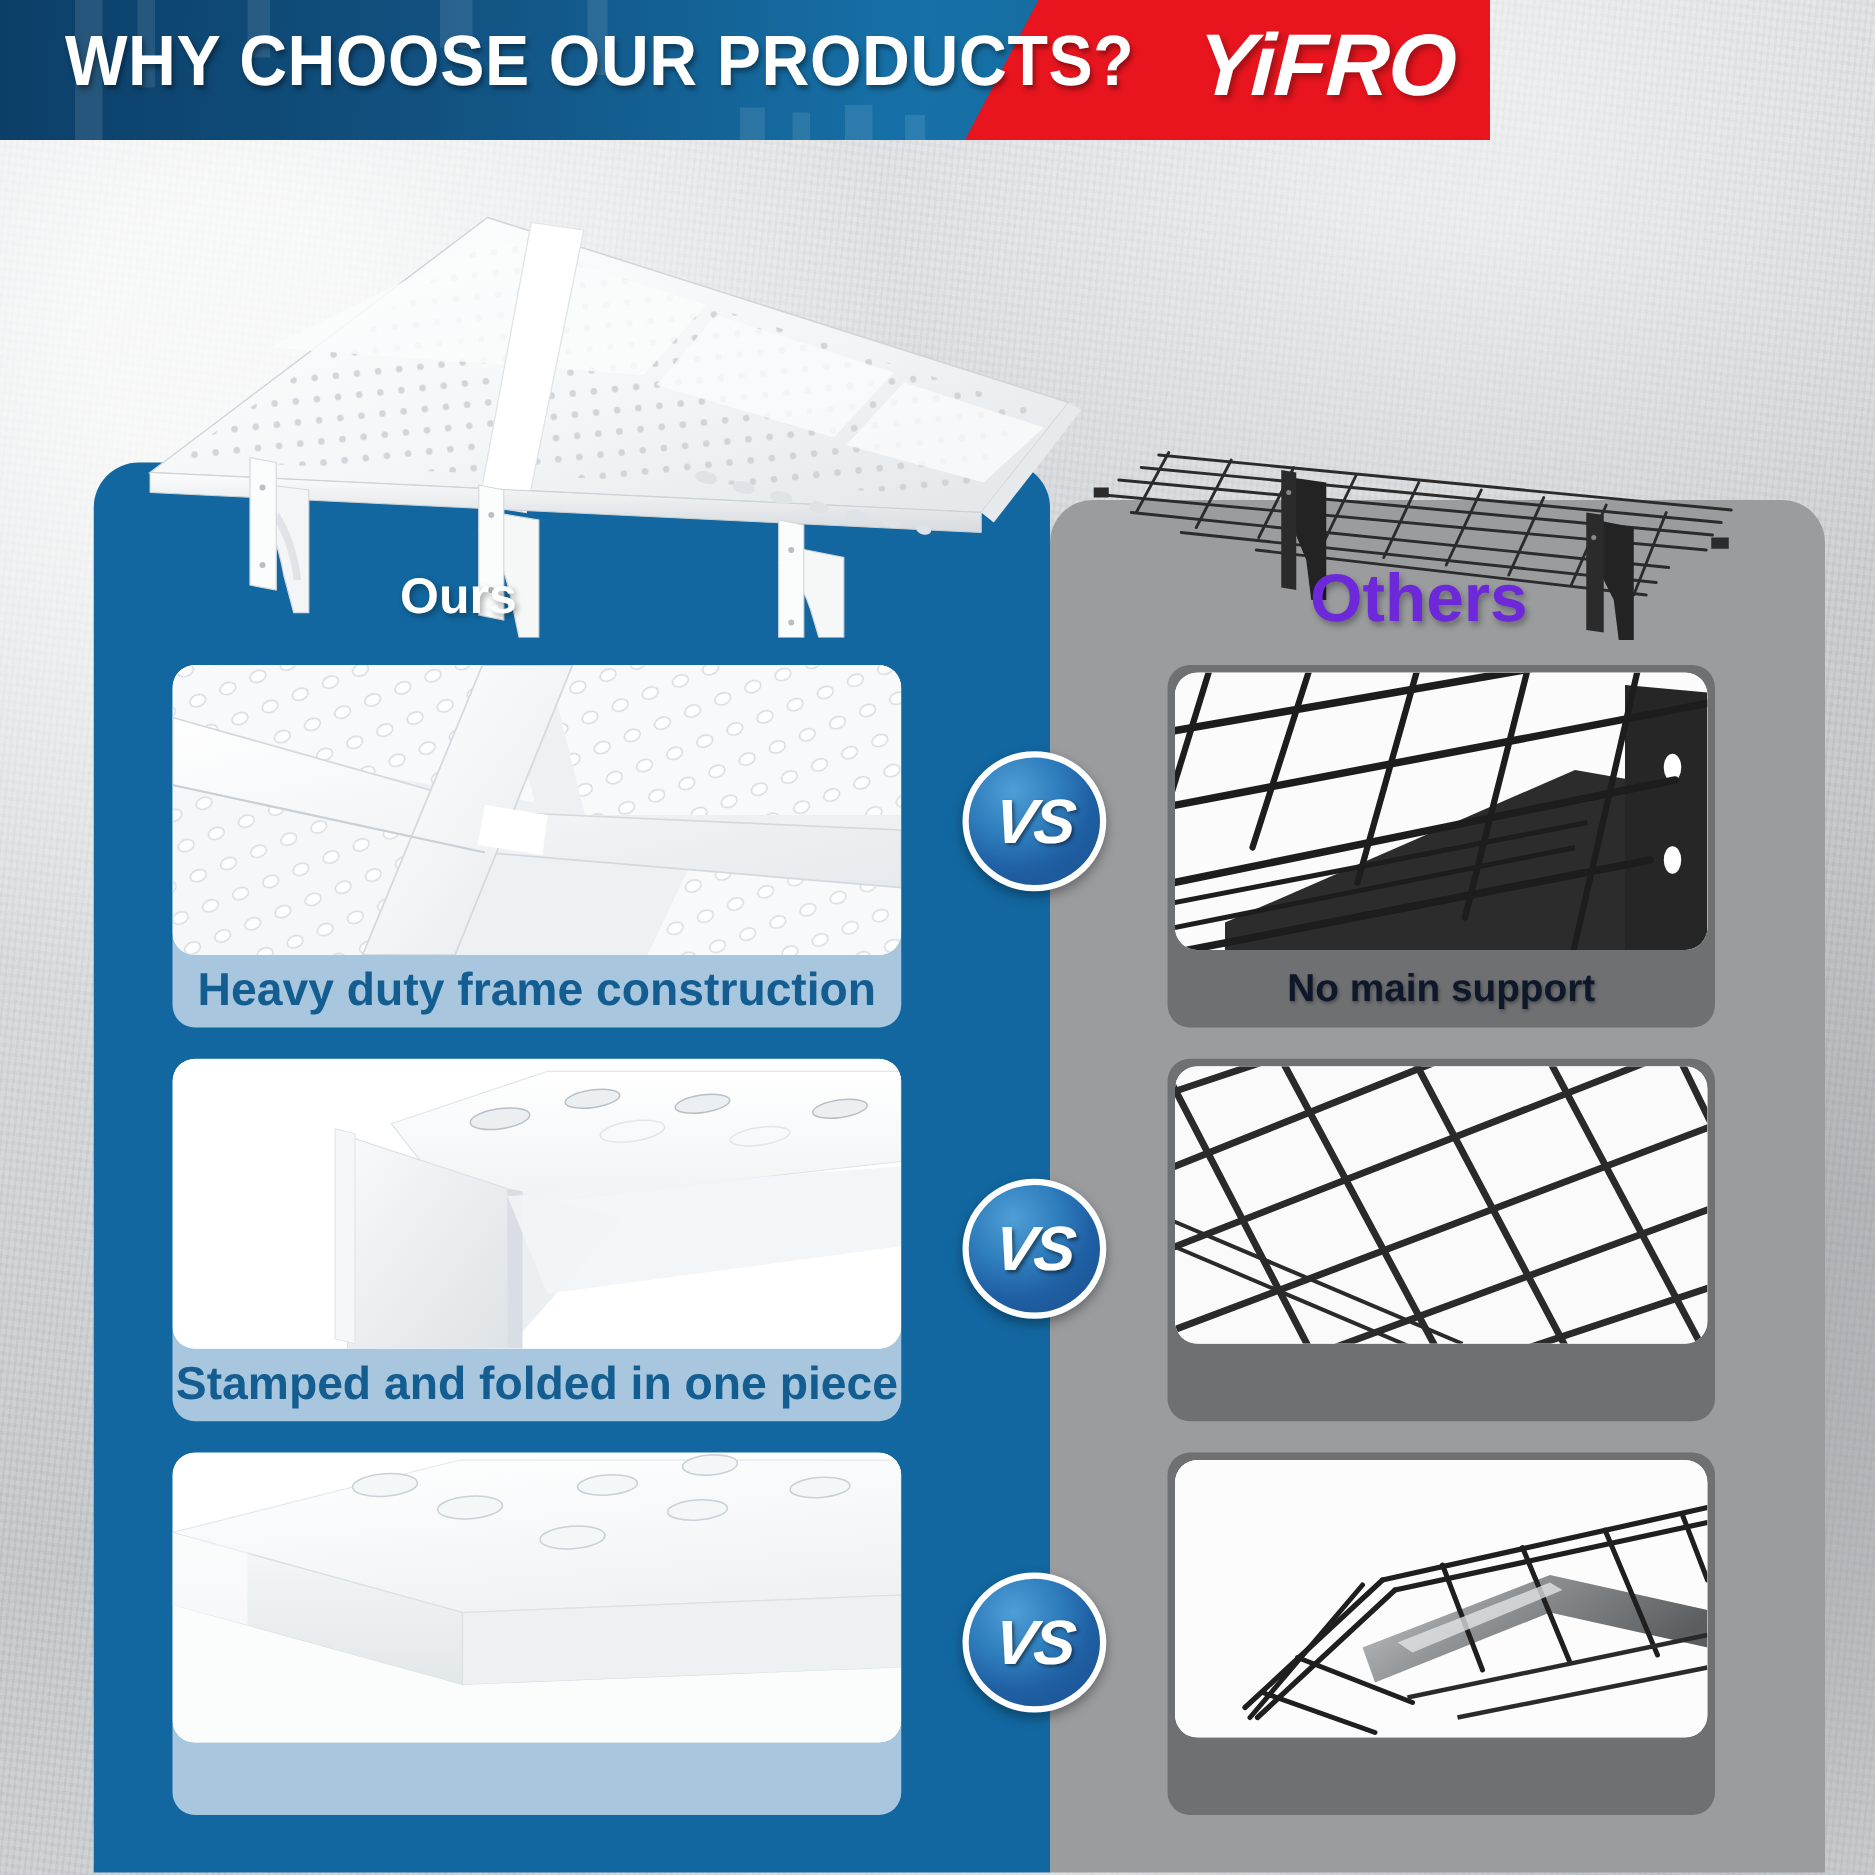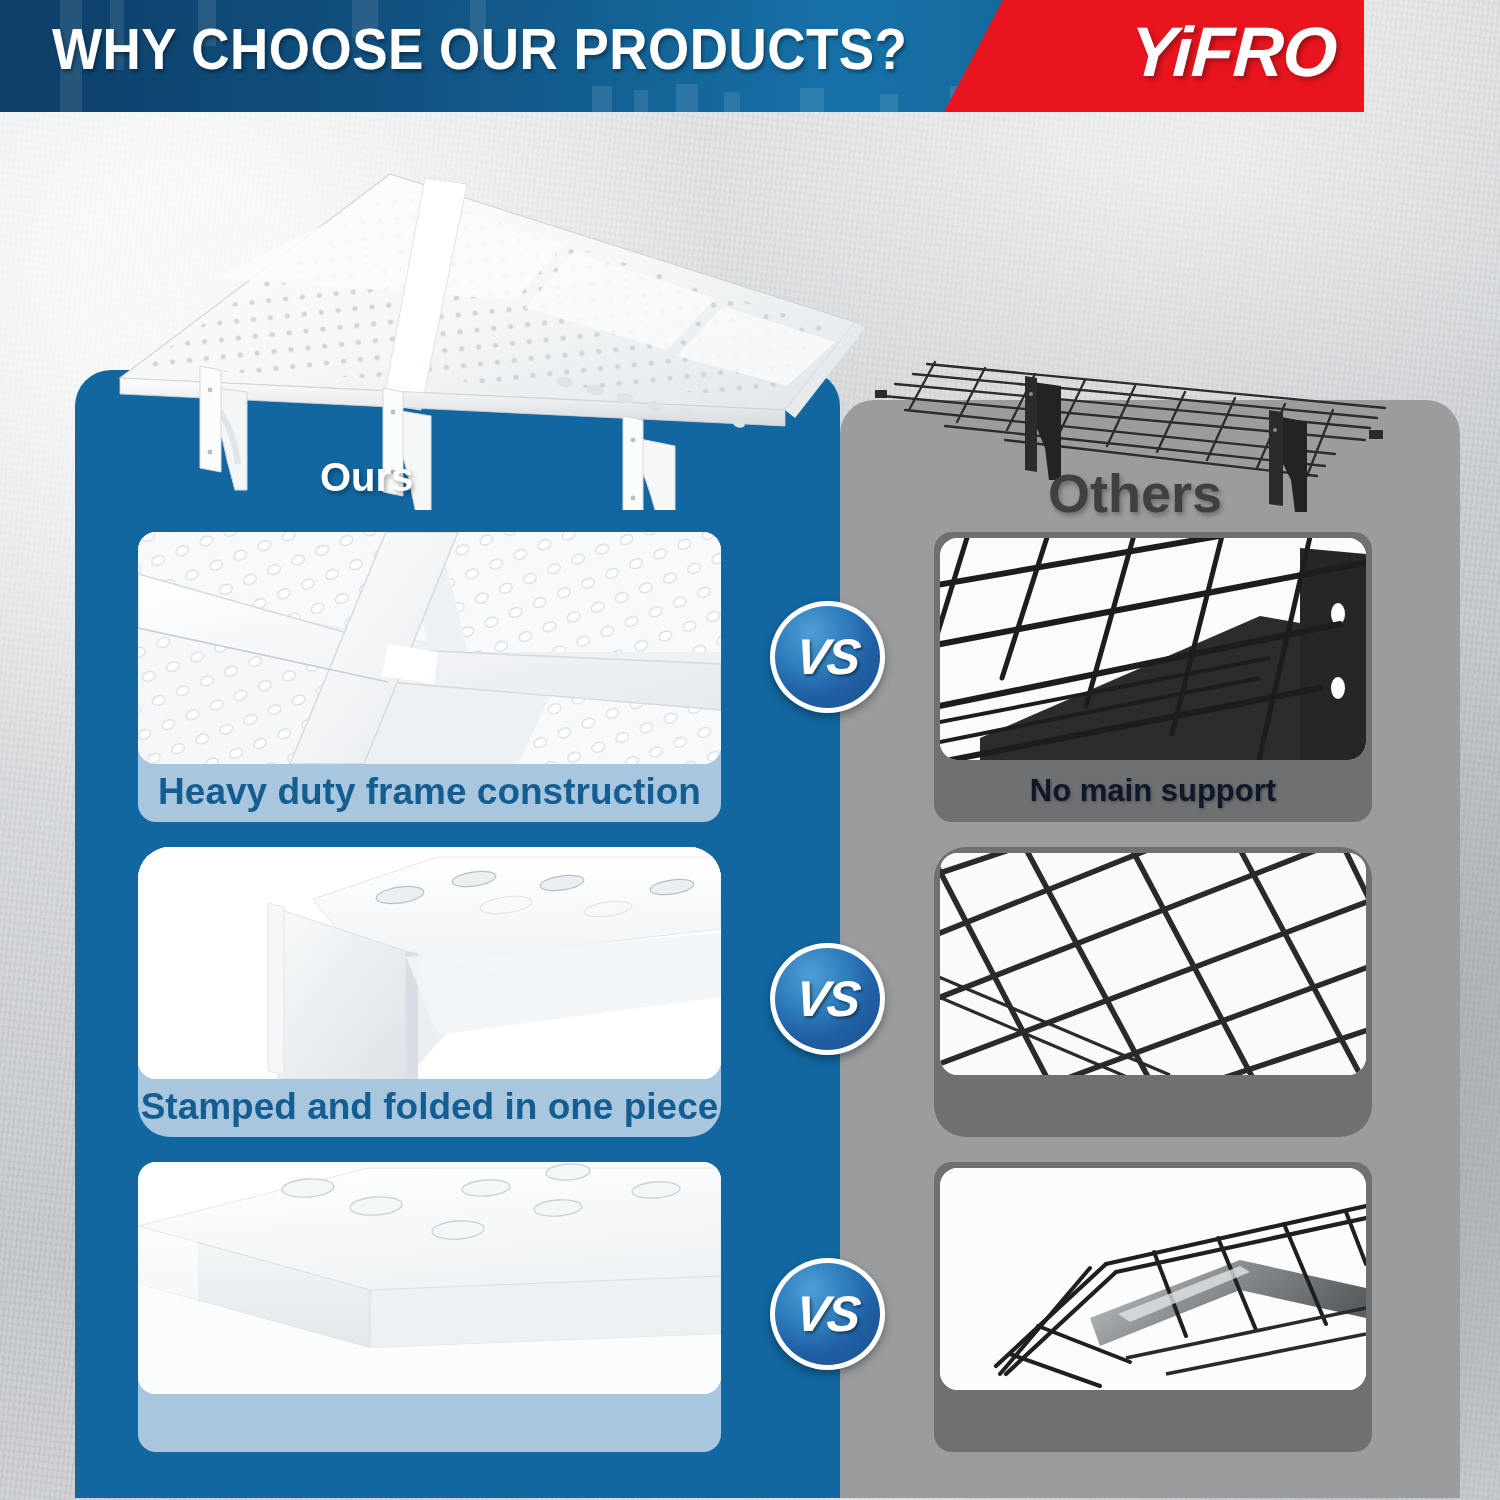--- a/index.html
+++ b/index.html
@@ -26,21 +26,21 @@
   }
   #wall::after{
     content:""; position:absolute; inset:0;
     background:
       radial-gradient(ellipse at 20% 30%, rgba(255,255,255,.35), rgba(255,255,255,0) 55%),
       radial-gradient(ellipse at 70% 70%, rgba(120,125,130,.22), rgba(255,255,255,0) 60%);
   }
 
   
   #header{
-    position:absolute; left:0; top:0; width:1364px; height:112px;
+    position:absolute; left:0; top:0; width:1192px; height:112px;
     overflow:hidden; z-index:40;
   }
   #header-blue{
     position:absolute; inset:0;
     background:linear-gradient(92deg,#0c3f68 0%,#11507f 28%,#1671a8 62%,#14638f 86%,#0e4a72 100%);
   }
   .hbar{ position:absolute; background:rgba(255,255,255,.10); }
   #header-red{
     position:absolute; top:0; right:0; height:112px; width:420px;
     background:#e8151e;
@@ -83,42 +83,42 @@
     position:absolute; left:865px; top:330px; width:540px; height:190px; z-index:30;
   }
 
   
   #label-ours{
     position:absolute; left:320px; top:455px; z-index:32;
     font-size:40px; font-weight:bold; color:#fff;
     text-shadow:2px 3px 5px rgba(0,0,0,.35);
   }
   #label-others{
-    position:absolute; left:1048px; top:462px; z-index:32;
-    font-size:54px; font-weight:bold; color:#404040;
+    position:absolute; left:1048px; top:448px; z-index:32;
+    font-size:54px; font-weight:bold; color:#6d28d9;
     text-shadow:2px 3px 5px rgba(0,0,0,.32);
   }
 
   
   .card{ position:absolute; border-radius:18px; overflow:hidden; z-index:25; }
   .card-ours{ left:138px; width:583px; height:290px; background:#a8c6de; }
   .card-others{ left:934px; width:438px; height:290px; background:#6e7071; }
   .card-photo{ position:absolute; left:0; top:0; width:100%; height:232px;
                background:#fff; border-radius:18px; overflow:hidden; }
   .card-others .card-photo{ left:6px; top:6px; width:calc(100% - 12px); height:222px; }
   .caption{
     position:absolute; left:0; bottom:0; width:100%; height:58px;
     display:flex; align-items:center; justify-content:center;
     font-weight:bold; white-space:nowrap;
   }
   .cap-ours{ color:#145d91; font-size:37px; height:60px; }
   .cap-others{ color:#0f172a; font-size:31px; height:62px;
                text-shadow:1px 1px 3px rgba(0,0,0,.35); }
 
-  .r1{ top:532px; } .r2{ top:847px;border-radius:32px; } .r3{ top:1162px; }
+  .r1{ top:532px; } .r2{ top:847px; } .r3{ top:1162px; }
 
   
   .vs{
     position:absolute; left:770px; width:115px; height:112px; z-index:35;
     border-radius:50%;
     background:radial-gradient(circle at 34% 26%, #4f9ed6 0%, #2f7ebd 35%, #1f5fa3 62%, #1b4f8e 100%);
     border:5px solid #ffffff;
     box-shadow:0 4px 9px rgba(0,0,0,.35);
     display:flex; align-items:center; justify-content:center;
   }

